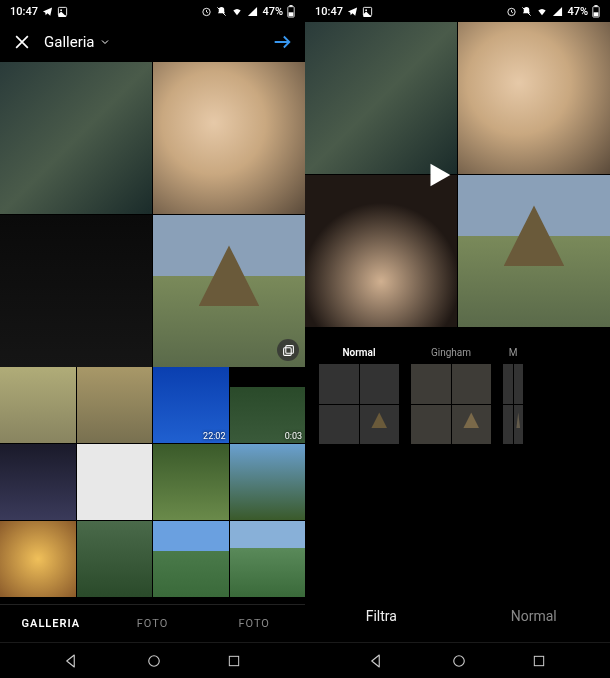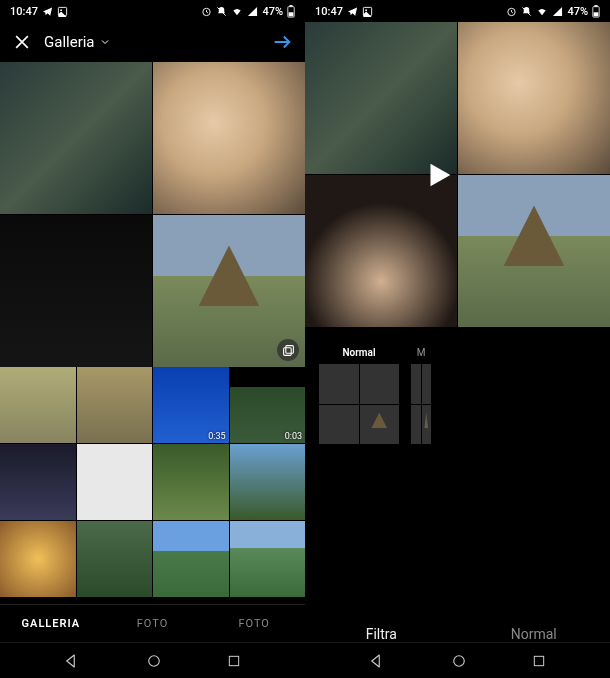--- a/index.html
+++ b/index.html
@@ -154,21 +154,21 @@
     display: grid;
     grid-template-columns: 1fr 1fr;
     grid-template-rows: 1fr 1fr;
     gap: 1px;
   }
   .filter-thumbgrid div { background: #333; }
   .edit-tabs {
     display: flex;
     margin-top: auto;
     height: 52px;
-    align-items: flex-end;
+    align-items: center;
   }
   .edit-tabs .etab {
     flex: 1;
     text-align: center;
     font-size: 14px;
     color: #888;
   }
   .edit-tabs .etab.active { color: #eee; }
   
   .nav-bar {
@@ -266,21 +266,21 @@
             <rect x="3" y="7" width="14" height="14" rx="2"></rect>
           </svg>
       </div>
     </div>
   </div>
 
   <div class="thumb-area">
     <div class="thumb t1"></div>
     <div class="thumb t2"></div>
     <div class="thumb t3">
-        <span class="dur">0:35</span>
+        <span class="dur">22:02</span>
       </div>
     <div class="thumb t4">
         <span class="dur">0:03</span>
       </div>
     <div class="thumb t5"></div>
     <div class="thumb t6"></div>
     <div class="thumb t7"></div>
     <div class="thumb t8"></div>
     <div class="thumb t9"></div>
     <div class="thumb t10"></div>
@@ -360,20 +360,29 @@
     <div class="filter-scroll">
       <div class="filter-item active">
         <span class="filter-label">Normal</span>
         <div class="filter-thumbgrid">
             <div class="ph-a"></div>
             <div class="ph-b"></div>
             <div class="ph-e"></div>
             <div class="ph-d"></div>
           </div>
       </div>
+      <div class="filter-item">
+        <span class="filter-label">Gingham</span>
+        <div class="filter-thumbgrid" style="filter:sepia(0.3) brightness(1.1);">
+            <div class="ph-a"></div>
+            <div class="ph-b"></div>
+            <div class="ph-e"></div>
+            <div class="ph-d"></div>
+          </div>
+      </div>
       <div class="filter-item" style="flex:0 0 20px;">
         <span class="filter-label">M</span>
         <div class="filter-thumbgrid" style="width:20px;filter:grayscale(0.5);">
             <div class="ph-a"></div>
             <div class="ph-b"></div>
             <div class="ph-e"></div>
             <div class="ph-d"></div>
           </div>
       </div>
     </div>

